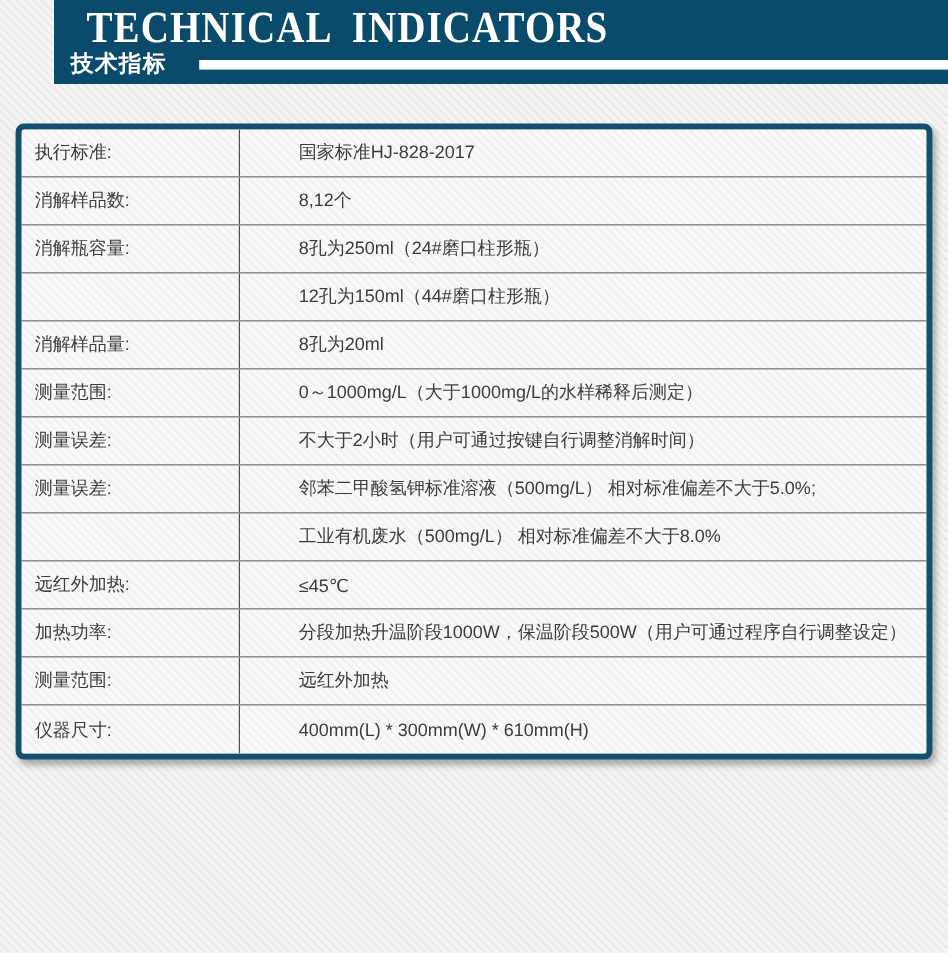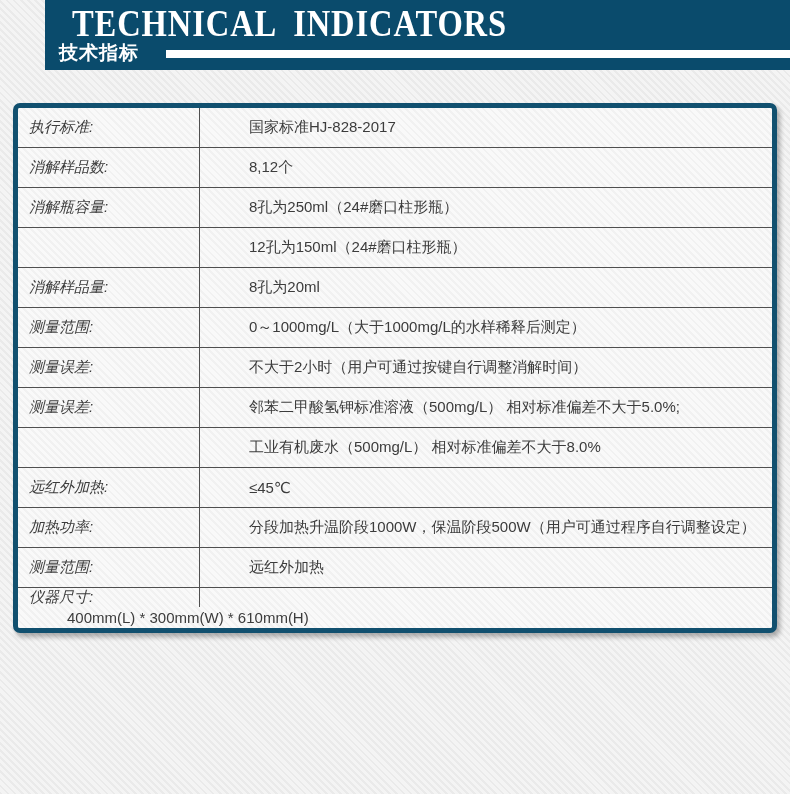--- a/index.html
+++ b/index.html
@@ -88,33 +88,31 @@
   }
   .spec-row {
     display: flex;
     height: 40px;
     box-sizing: border-box;
     border-bottom: 1px solid #4f4f4f;
     background: repeating-linear-gradient(45deg, #f1f1f1 0px, #f1f1f1 2px, #f9f9f9 2px, #f9f9f9 5px);
   }
   .spec-row:last-child {
     border-bottom: none;
-    flex-direction: column;
   }
   .spec-label {
     width: 182px;
     box-sizing: border-box;
     border-right: 1px solid #4f4f4f;
     display: flex;
     align-items: center;
     padding-left: 11px;
     font-size: 15px;
     color: #3c3c3c;
     flex-shrink: 0;
-    font-style: italic;
   }
   .spec-value {
     flex: 1;
     display: flex;
     align-items: center;
     padding-left: 8px;
     padding-right: 6px;
     font-size: 15px;
     color: #3c3c3c;
     white-space: nowrap;
@@ -145,21 +143,21 @@
     <div class="spec-row">
       <div class="spec-label">消解样品数:</div>
       <div class="spec-value">8,12个</div>
     </div>
     <div class="spec-row">
       <div class="spec-label">消解瓶容量:</div>
       <div class="spec-value">8孔为250ml（24#磨口柱形瓶）</div>
     </div>
     <div class="spec-row">
       <div class="spec-label"></div>
-      <div class="spec-value">12孔为150ml（24#磨口柱形瓶）</div>
+      <div class="spec-value">12孔为150ml（44#磨口柱形瓶）</div>
     </div>
     <div class="spec-row">
       <div class="spec-label">消解样品量:</div>
       <div class="spec-value">8孔为20ml</div>
     </div>
     <div class="spec-row">
       <div class="spec-label">测量范围:</div>
       <div class="spec-value">0～1000mg/L（大于1000mg/L的水样稀释后测定）</div>
     </div>
     <div class="spec-row">

